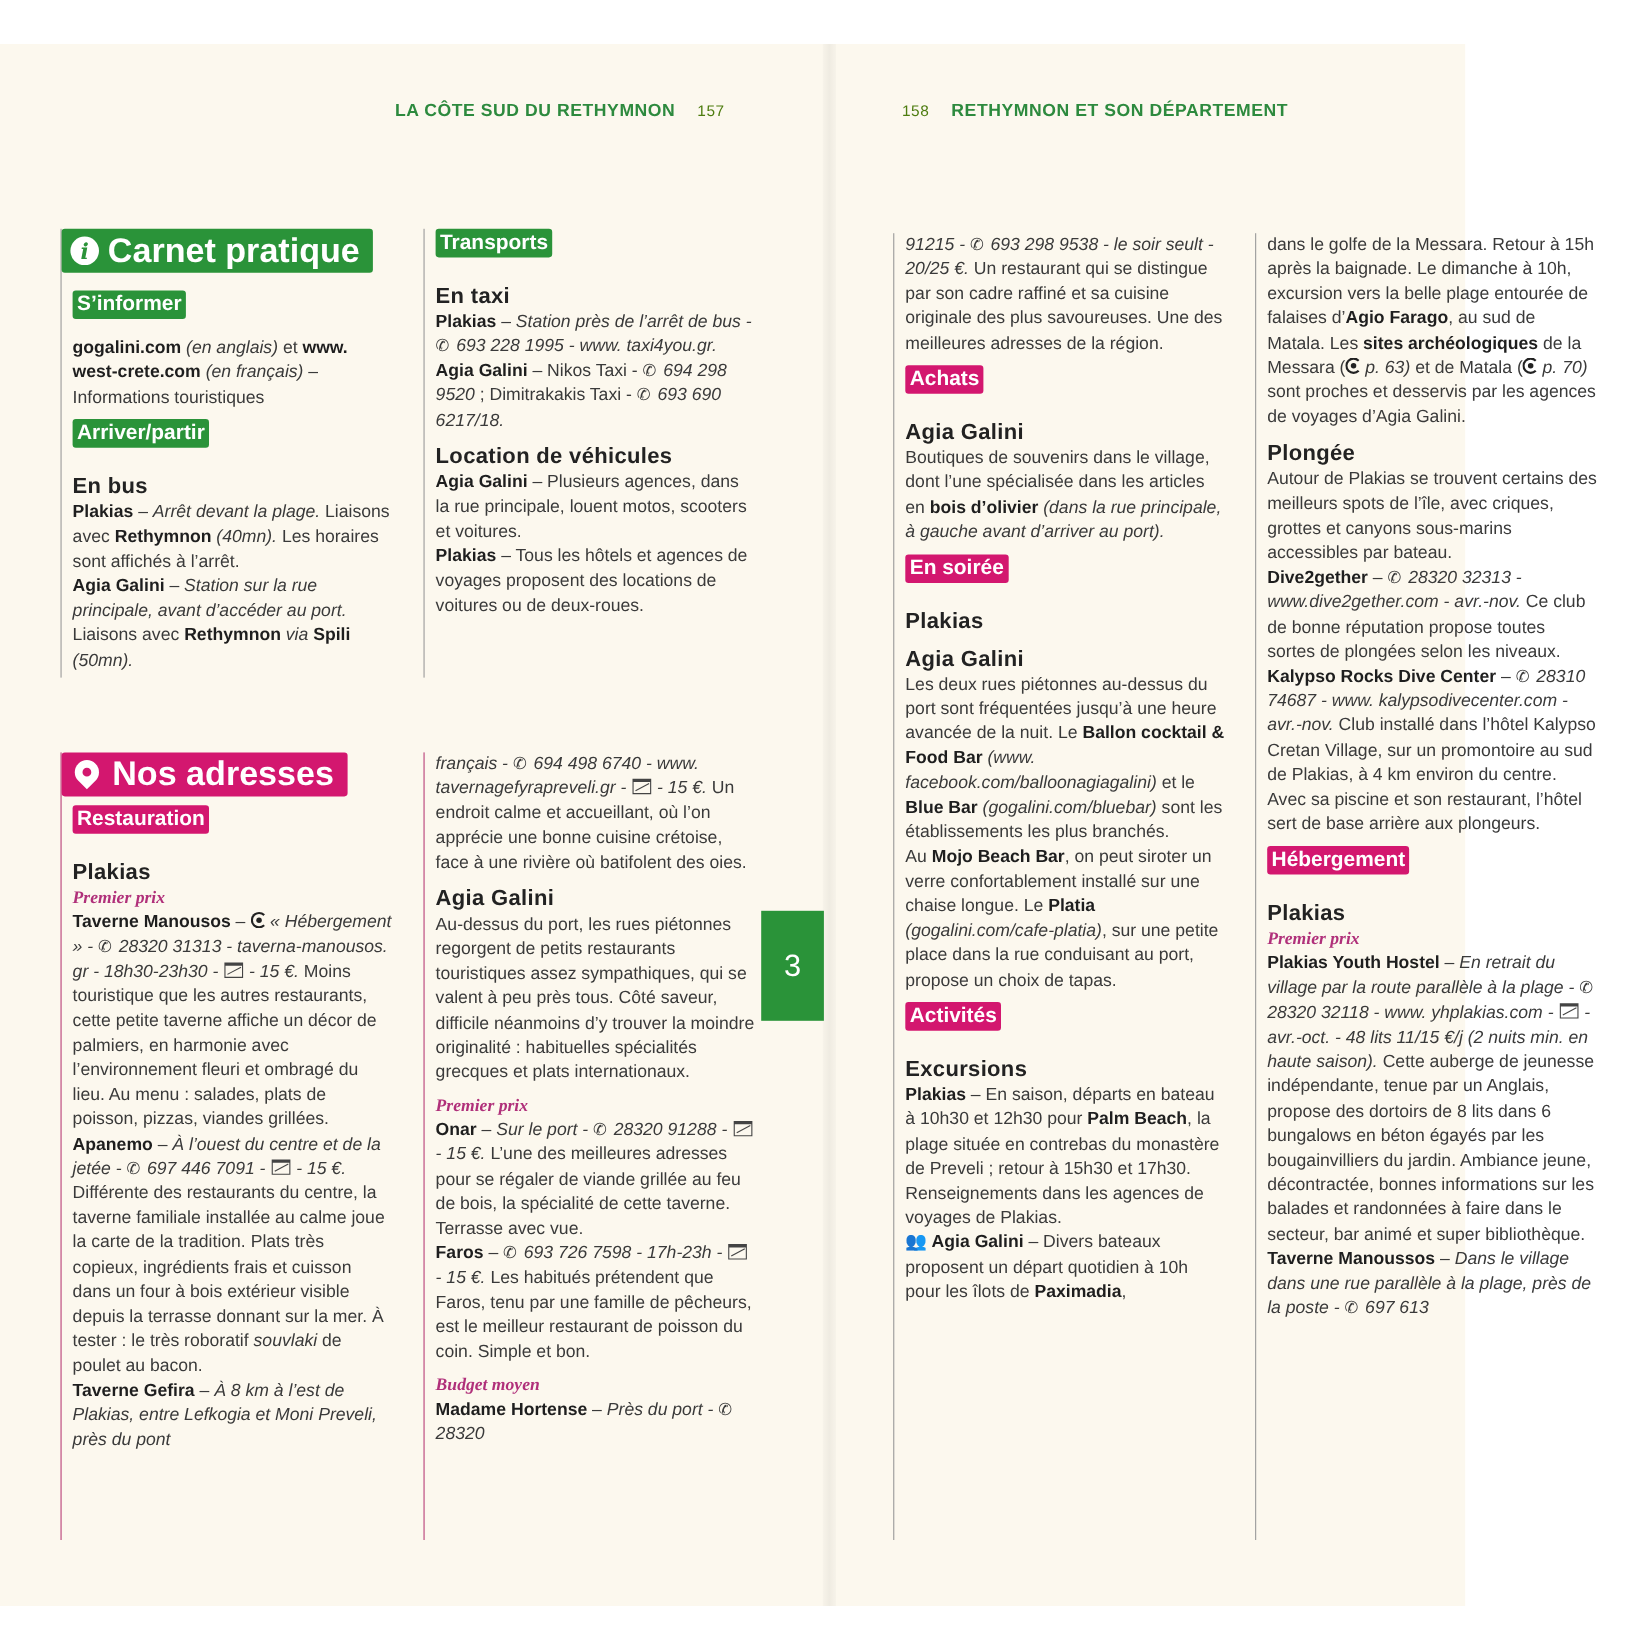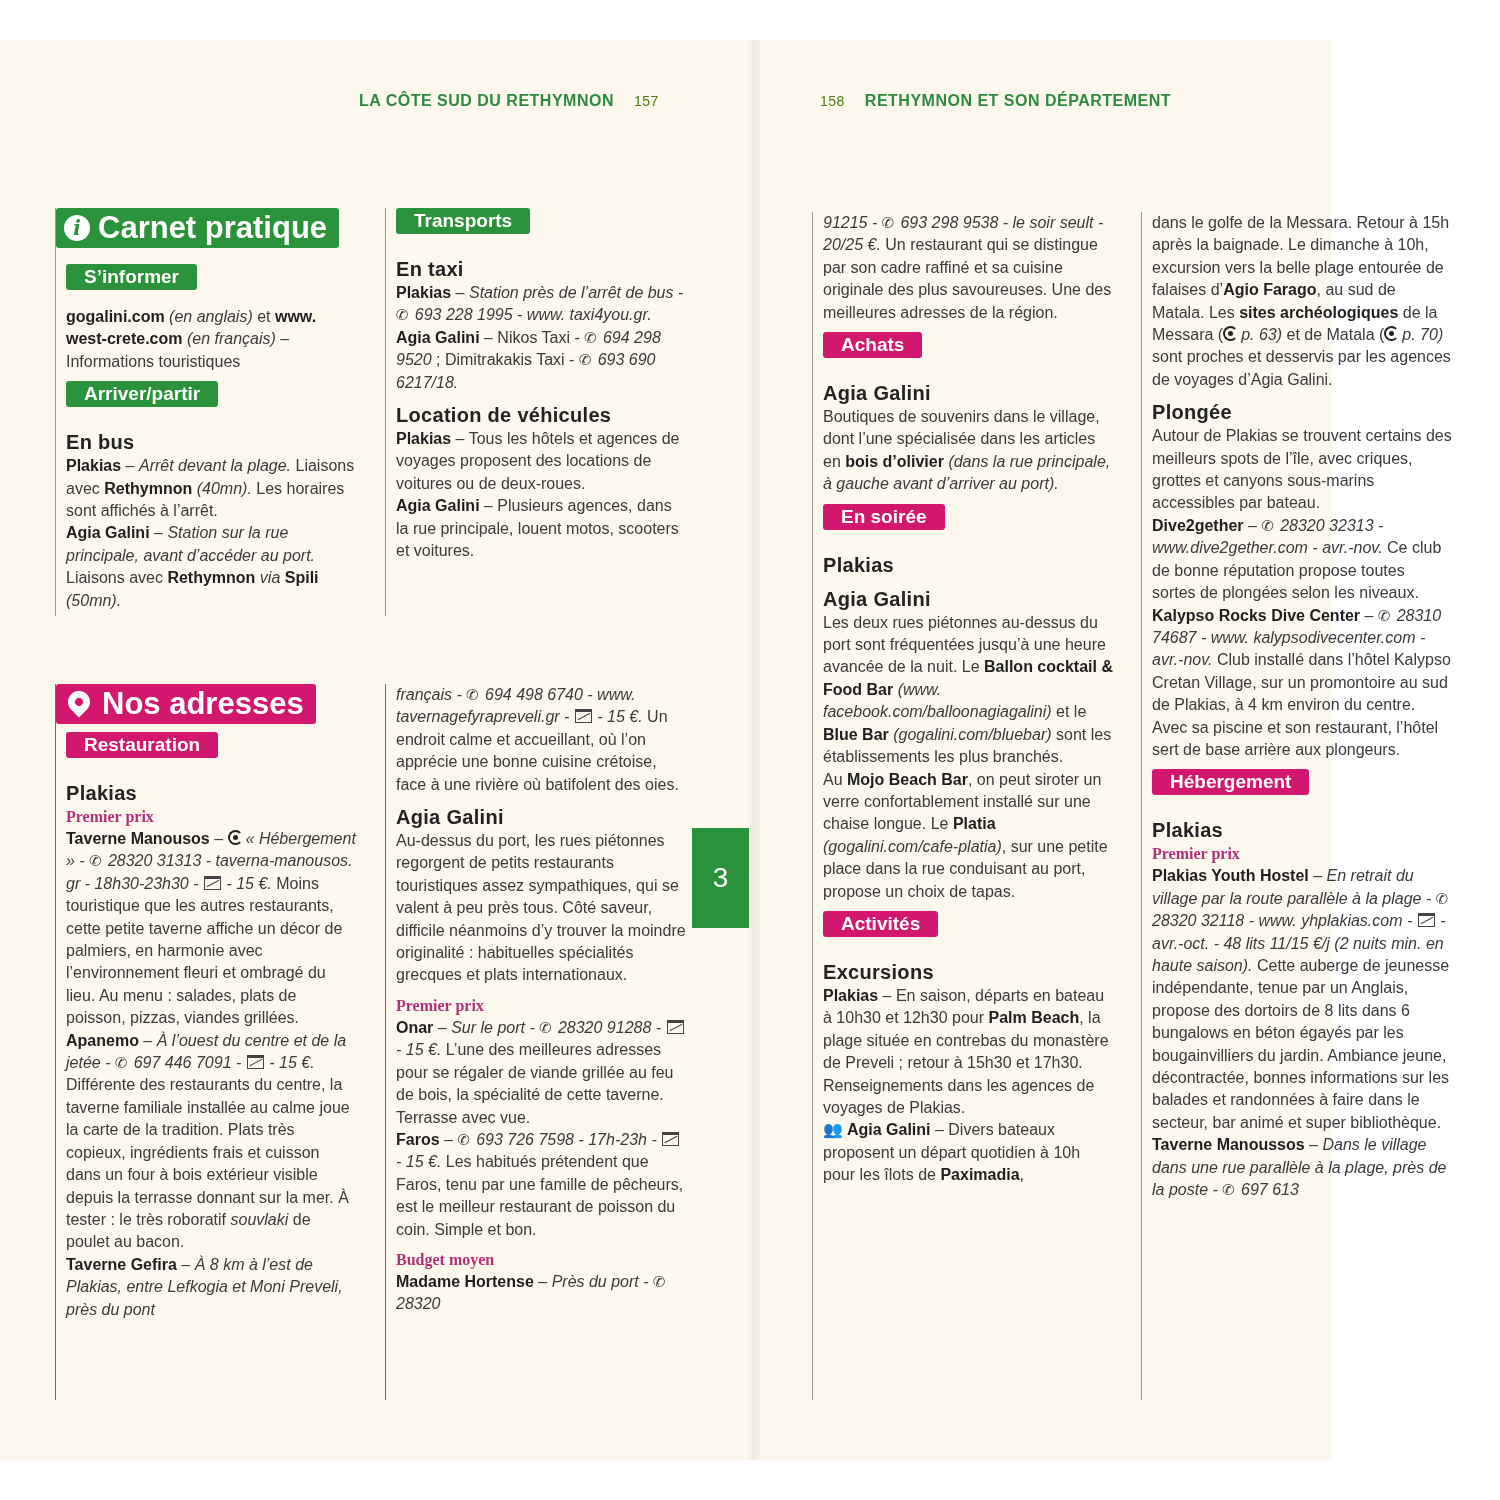--- a/index.html
+++ b/index.html
@@ -42,27 +42,27 @@
   .pin {
     width: 22px; height: 22px; background: #fff; border-radius: 50% 50% 50% 0;
     transform: rotate(-45deg); position: relative; margin: 0 4px 4px 4px;
   }
   .pin::after {
     content: ""; position: absolute; left: 7px; top: 7px; width: 8px; height: 8px;
     border-radius: 50%; background: #d3176f;
   }
   .tag {
     display: inline-block; color: #fff; font-weight: bold; font-size: 19px;
-    line-height: 26px; padding: 0 18px; border-radius: 3px;
+    line-height: 26px; padding: 0 4px; border-radius: 3px;
   }
   .tag.green { background: #2a9339; }
   .tag.pink { background: #d3176f; }
   .h3 { font-size: 20px; font-weight: bold; color: #222; line-height: 26px; letter-spacing: 0.3px; }
   .tier {
-    font-family: "Liberation Serif", "DejaVu Serif", serif; 
+    font-family: "Liberation Serif", "DejaVu Serif", serif; font-style: italic;
     font-weight: bold; color: #b0307a; font-size: 16px; line-height: 22px;
   }
   p.para { margin: 0; }
   .s-b { font-weight: bold; color: #1e1e1e; }
   .s-i { font-style: italic; }
   .phone-icon { font-style: italic; font-size: 15px; margin-right: 2px; }
   .card-icon {
     display: inline-block; width: 15px; height: 10px; border: 1.3px solid #444;
     border-top-width: 3px; vertical-align: -1px; position: relative; margin: 0 1px;
   }
@@ -113,22 +113,22 @@
         <span>Carnet pratique</span>
       </div><div class="gap-m"></div><div><span class="tag green">S’informer</span></div><div class="gap-m"></div><p class="para"><span class="s-b">gogalini.com</span><span class="s-i"> (en anglais)</span><span> et </span><span class="s-b">www. west-crete.com</span><span class="s-i"> (en français)</span><span> – Informations touristiques</span></p><div class="gap-s"></div><div><span class="tag green">Arriver/partir</span></div><div class="gap-l"></div><div class="h3">En bus</div><p class="para"><span class="s-b">Plakias</span><span> – </span><span class="s-i">Arrêt devant la plage.</span><span> Liaisons avec </span><span class="s-b">Rethymnon</span><span class="s-i"> (40mn).</span><span> Les horaires sont affichés à l’arrêt.</span></p><p class="para"><span class="s-b">Agia Galini</span><span> – </span><span class="s-i">Station sur la rue principale, avant d’accéder au port.</span><span> Liaisons avec </span><span class="s-b">Rethymnon</span><span class="s-i"> via </span><span class="s-b">Spili</span><span class="s-i"> (50mn).</span></p></div>
   <div class="col rule-left" id="col1b" style="left:385px; top:168px; width:290px; height:408px;">
       <div><span class="tag green">Transports</span></div>
       <div class="gap-l"></div>
       <div class="h3">En taxi</div>
       <p class="para"><span class="s-b">Plakias</span><span> – </span><span class="s-i">Station près de l’arrêt de bus - </span><span class="phone-icon">✆ </span><span class="s-i">693 228 1995 - www. taxi4you.gr.</span></p>
       <p class="para"><span class="s-b">Agia Galini</span><span> – Nikos Taxi - </span><span class="phone-icon">✆ </span><span class="s-i">694 298 9520</span><span> ; Dimitrakakis Taxi - </span><span class="phone-icon">✆ </span><span class="s-i">693 690 6217/18.</span></p>
       <div class="gap-s"></div>
       <div class="h3">Location de véhicules</div>
+      <p class="para"><span class="s-b">Agia Galini</span><span> – Plusieurs agences, dans la rue principale, louent motos, scooters et voitures.</span></p>
       <p class="para"><span class="s-b">Plakias</span><span> – Tous les hôtels et agences de voyages proposent des locations de voitures ou de deux-roues.</span></p>
-      <p class="para"><span class="s-b">Agia Galini</span><span> – Plusieurs agences, dans la rue principale, louent motos, scooters et voitures.</span></p>
     </div>
   <div class="col rule-left pink" id="col2a" style="left:55px; top:644px; width:290px; height:716px;"><div class="big-banner pink">
         <span class="pin"></span>
         <span>Nos adresses</span>
       </div><div class="gap-s"></div><div><span class="tag pink">Restauration</span></div><div class="gap-l"></div><div class="h3">Plakias</div><div class="tier">Premier prix</div><p class="para"><span class="s-b">Taverne Manousos</span><span> – </span><span class="see-icon"></span><span class="s-i">« Hébergement » - </span><span class="phone-icon">✆ </span><span class="s-i">28320 31313 - taverna-manousos. gr - 18h30-23h30 - </span><span class="card-icon"></span><span class="s-i"> - 15 €.</span><span> Moins touristique que les autres restaurants, cette petite taverne affiche un décor de palmiers, en harmonie avec l’environnement fleuri et ombragé du lieu. Au menu : salades, plats de poisson, pizzas, viandes grillées.</span></p><p class="para"><span class="s-b">Apanemo</span><span> – </span><span class="s-i">À l’ouest du centre et de la jetée - </span><span class="phone-icon">✆ </span><span class="s-i">697 446 7091 - </span><span class="card-icon"></span><span class="s-i"> - 15 €.</span><span> Différente des restaurants du centre, la taverne familiale installée au calme joue la carte de la tradition. Plats très copieux, ingrédients frais et cuisson dans un four à bois extérieur visible depuis la terrasse donnant sur la mer. À tester : le très roboratif </span><span class="s-i">souvlaki</span><span> de poulet au bacon.</span></p><p class="para"><span class="s-b">Taverne Gefira</span><span> – </span><span class="s-i">À 8 km à l’est de Plakias, entre Lefkogia et Moni Preveli, près du pont</span></p></div>
   <div class="col rule-left pink" id="col2b" style="left:385px; top:644px; width:290px; height:716px;">
       <p class="para"><span class="s-i">français - </span><span class="phone-icon">✆ </span><span class="s-i">694 498 6740 - www. tavernagefyrapreveli.gr - </span><span class="card-icon"></span><span class="s-i"> - 15 €.</span><span> Un endroit calme et accueillant, où l’on apprécie une bonne cuisine crétoise, face à une rivière où batifolent des oies.</span></p>
       <div class="gap-s"></div>
       <div class="h3">Agia Galini</div>
       <p class="para"><span>Au-dessus du port, les rues piétonnes regorgent de petits restaurants touristiques assez sympathiques, qui se valent à peu près tous. Côté saveur, difficile néanmoins d’y trouver la moindre originalité : habituelles spécialités grecques et plats internationaux.</span></p>

